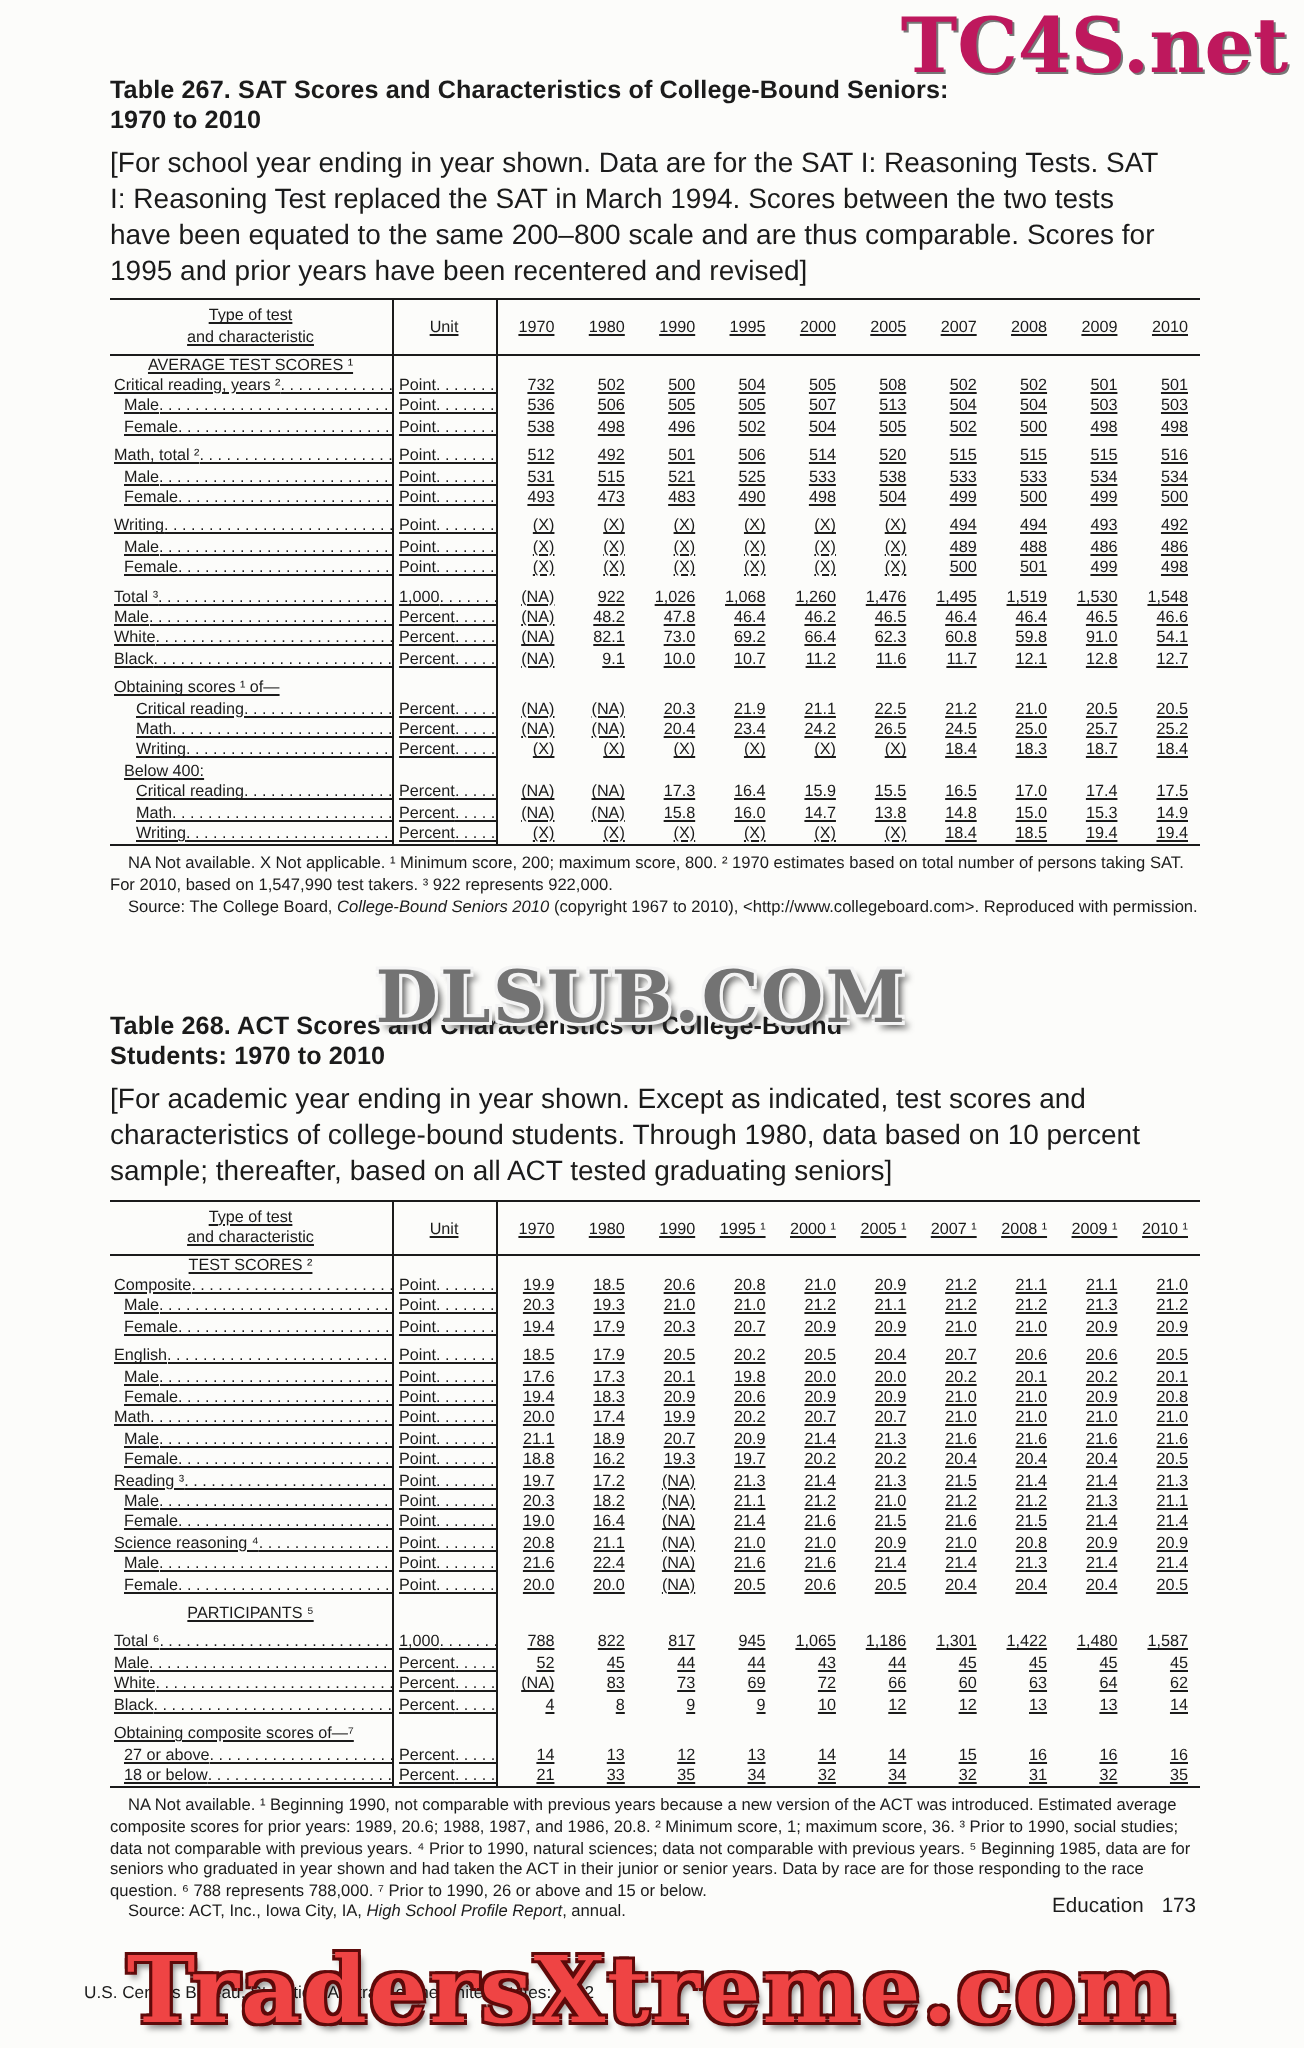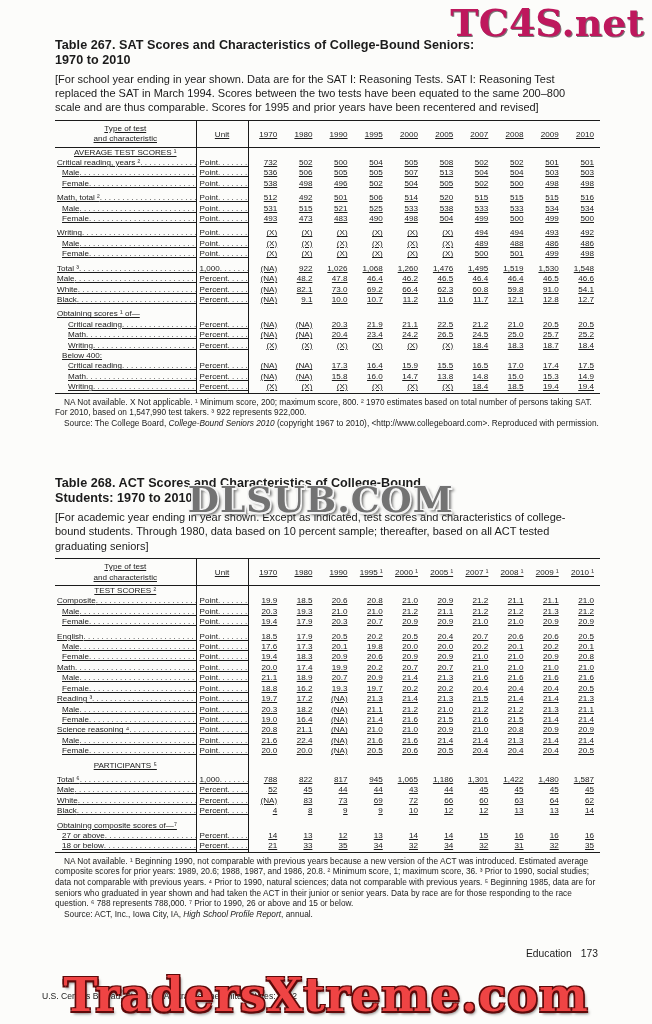--- a/index.html
+++ b/index.html
@@ -3,21 +3,21 @@
 <meta charset="utf-8">
 <style>
   html,body{margin:0;padding:0;}
   body{
     width:652px;height:1024px;position:relative;overflow:hidden;
     background:#fcfcfa;color:#1b1b1b;
     font-family:"Liberation Sans",sans-serif;
   }
   .page{position:absolute;inset:0;padding:38px 52px 0 55px;}
   .ttitle{margin:0;font-size:12.6px;font-weight:bold;line-height:1.18;letter-spacing:.05px;}
-  .note{margin:4px 12px 0 0;font-size:11px;line-height:1.3;}
+  .note{margin:4px 12px 0 0;font-size:14px;line-height:1.3;}
   table.stat{width:100%;border-collapse:collapse;table-layout:fixed;margin-top:5px;
     border-top:1.4px solid #1b1b1b;border-bottom:1.2px solid #1b1b1b;text-decoration:underline;}
   .c-stub{width:141px;}
   .c-unit{width:52px;}
   .c-year{width:35.2px;}
   thead th{font-weight:normal;font-size:8.1px;border-bottom:1px solid #1b1b1b;padding:3px 0 2px;vertical-align:middle;}
   th.stub-h{white-space:pre-line;text-align:center;line-height:1.3;border-right:.8px solid #1b1b1b;}
   th.unit-h{text-align:center;border-right:.8px solid #1b1b1b;}
   th.year-h{text-align:right;padding-right:6px;}
   tbody td{font-size:8.1px;line-height:10.4px;padding:0;vertical-align:bottom;}

